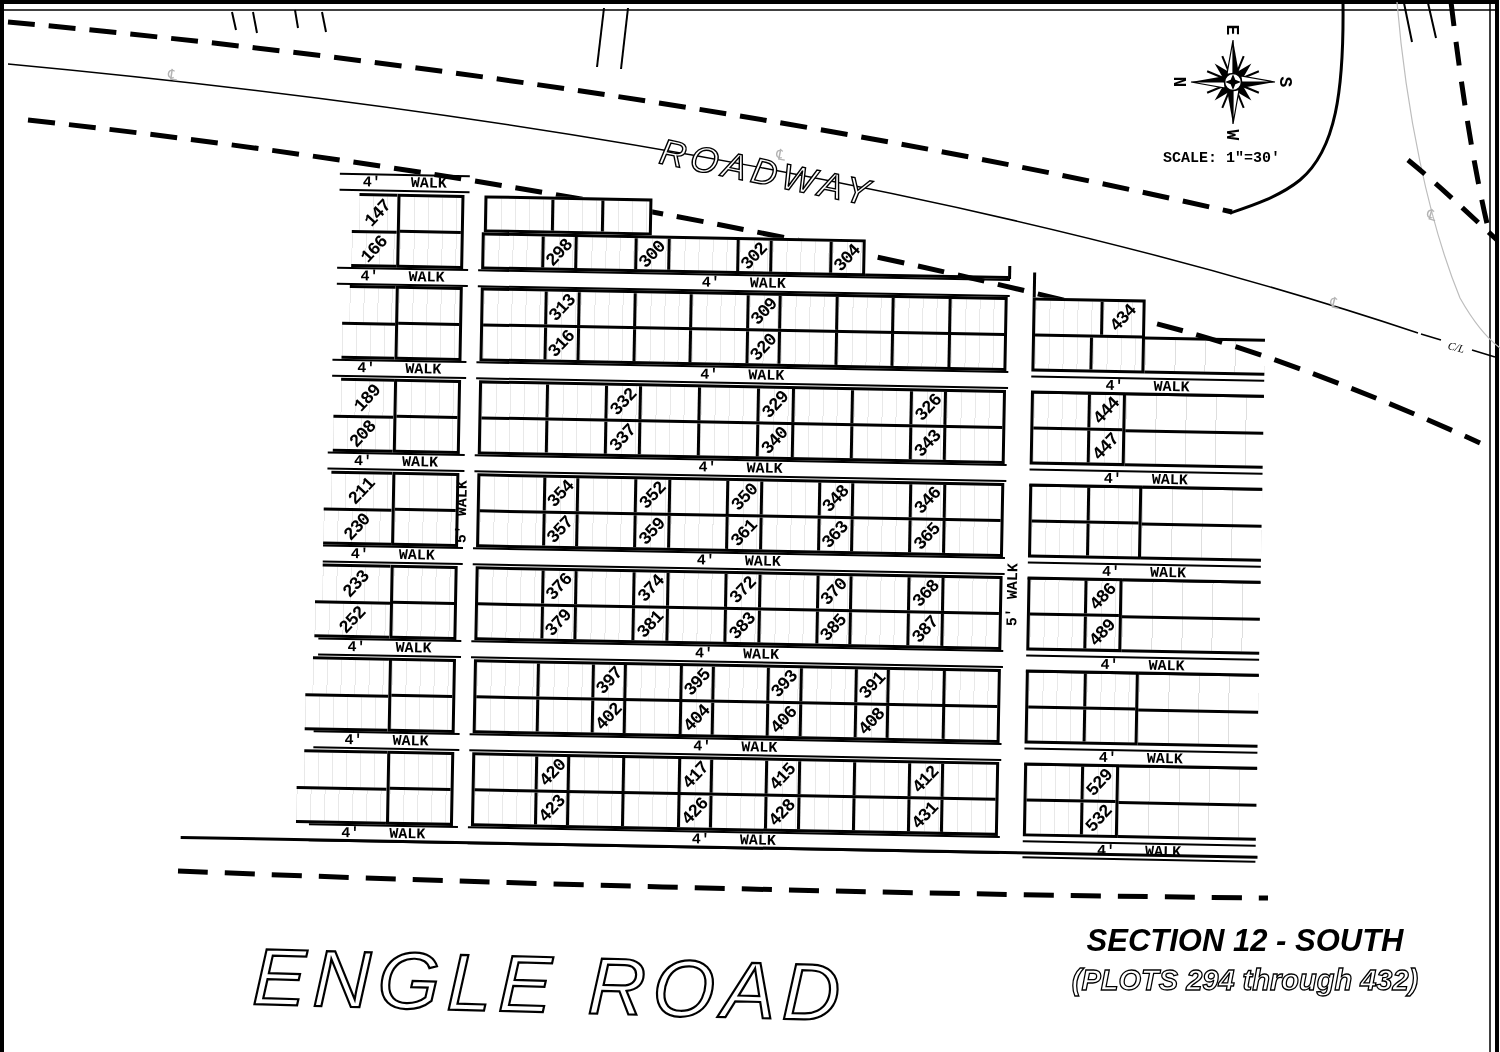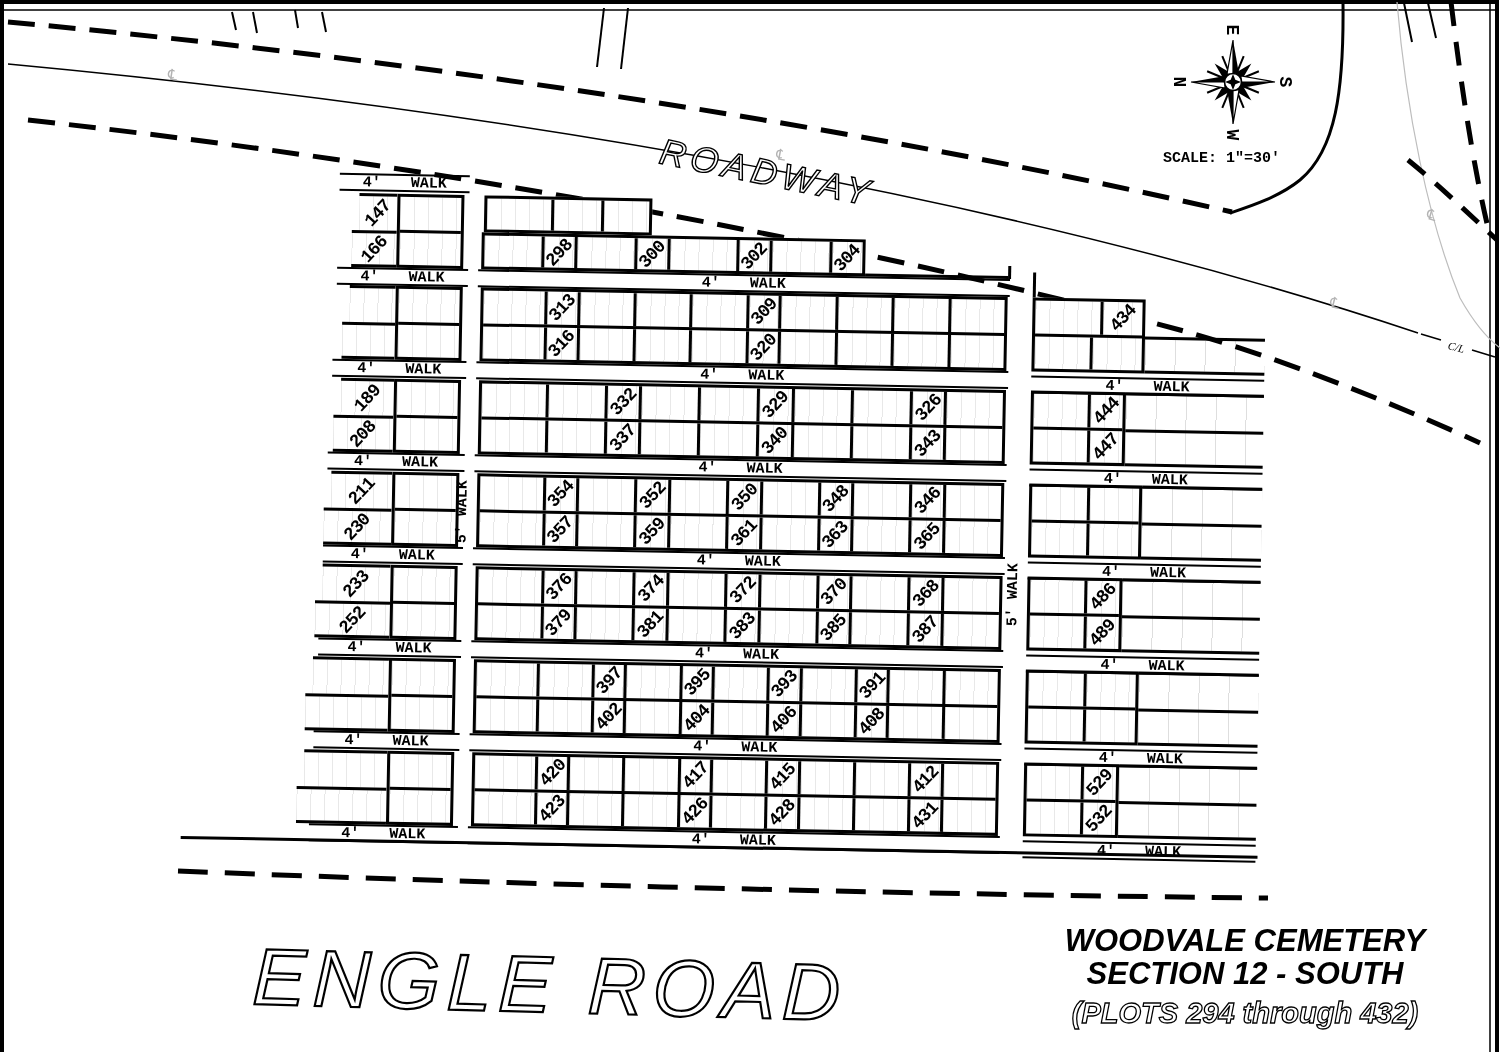--- a/index.html
+++ b/index.html
@@ -948,20 +948,19 @@
       </div>
       <div class="walk" style="left: 845px; top: 660px; width: 233px; height: 18px;">
         <span class="wtxt">4'</span>
         <span class="wtxt">WALK</span>
       </div>
       <div class="vwalk" style="left: 241px; top: 333px; width: 76px;">5' WALK</div>
       <div class="vwalk" style="left: 793px; top: 406px; width: 76px;">5' WALK</div>
     </div>
 
 <div id="titleblock">
-  <div class="tline">WOODVALE CEMETERY</div>
   <div class="tline">SECTION 12 - SOUTH</div>
   <svg width="370" height="48">
     <text x="185" y="33" text-anchor="middle" font-family="Liberation Sans, sans-serif" font-style="italic" font-weight="bold" font-size="29" fill="#fff" stroke="#000" stroke-width="1.3">(PLOTS 294 through 432)</text>
   </svg>
 </div>
 
 </div>
 
 </body></html>

